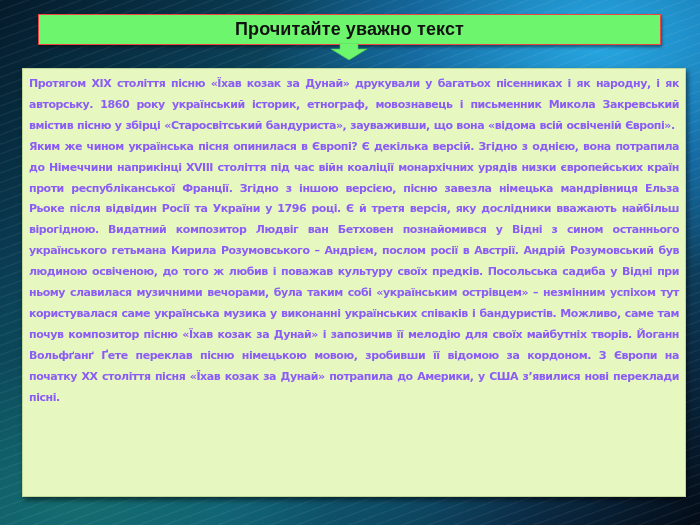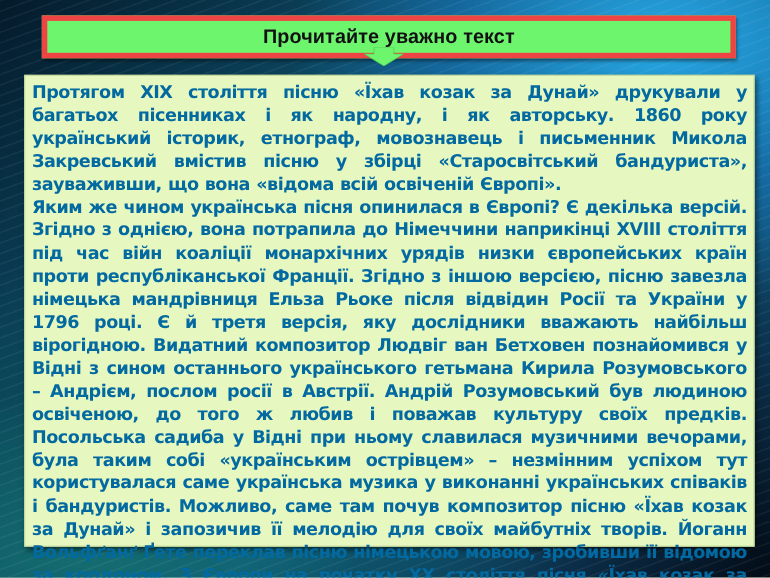--- a/index.html
+++ b/index.html
@@ -11,38 +11,38 @@
         linear-gradient(135deg, #041a2a 0%, #0d4f6a 35%, #14759e 60%, #0b2c46 85%, #030b16 100%);
       font-family: "DejaVu Sans", sans-serif;
     }
     .streaks {
       position: absolute; inset: 0;
       background: repeating-linear-gradient(160deg, rgba(255,255,255,0.05) 0px, rgba(255,255,255,0.05) 1px, rgba(255,255,255,0) 2px, rgba(255,255,255,0) 9px);
       pointer-events: none;
     }
     .header {
       position: absolute; left: 38px; top: 14px; width: 621px; height: 29px;
-      background: #6ef56e; border: 5px solid #ef4444;
+      background: #6ef56e; border: 1px solid #ef4444;
       box-shadow: 1px 2px 3px rgba(0,0,0,0.45);
       display: flex; align-items: center; justify-content: center;
     }
     .header-title {
       font-family: "Liberation Sans", sans-serif; font-weight: bold;
       font-size: 18px; color: #111; letter-spacing: 0.1px;
     }
     .arrow { position: absolute; left: 331px; top: 43px; width: 36px; height: 17px; }
     .textbox {
       position: absolute; left: 22px; top: 68px; width: 650px; height: 422px;
       background: #e6f8c0; border: 1px solid #c2d79a;
       box-shadow: 2px 3px 5px rgba(0,0,0,0.55);
       padding: 5px 6px 0 6px;
     }
     .paragraph {
       margin: 0; font-family: "DejaVu Sans", sans-serif; font-weight: bold;
-      font-size: 16px; line-height: 20.9px; color: #0369a1;
+      font-size: 11px; line-height: 20.9px; color: #8b5cf6;
       text-align: justify; letter-spacing: -0.45px; word-spacing: 0.5px;
     }
   </style>
 </head>
 <body>
 
 <div class="streaks"></div>
 
 <div class="header">
   <span class="header-title">Прочитайте уважно текст</span>

